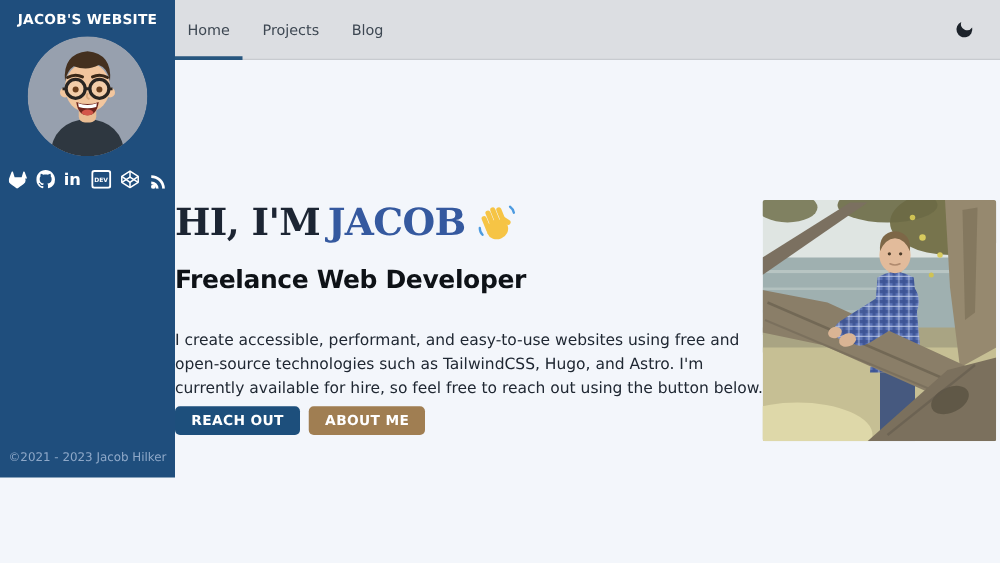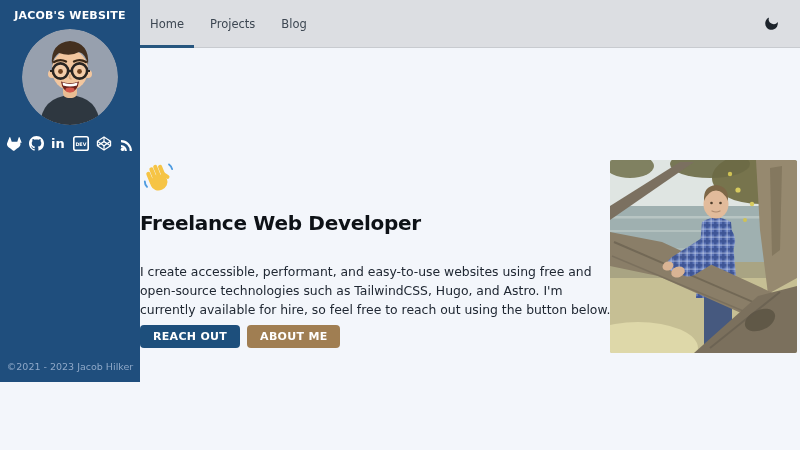--- a/index.html
+++ b/index.html
@@ -185,20 +185,22 @@
   <div class="nav-item">Projects</div>
   <div class="nav-item">Blog</div>
   <div class="theme-toggle">
     <svg width="17" height="17" viewBox="0 0 24 24">
       <path d="M21 12.79A9 9 0 1 1 11.21 3 7 7 0 0 0 21 12.79z" fill="#1d232b" transform="rotate(-18 12 12)"></path>
     </svg>
   </div>
 </nav>
 
 <h1 class="hero-title">
+  <span>HI, I'M</span>
+  <span class="name">JACOB</span>
   <svg width="36" height="34" viewBox="0 0 40 40">
     <path d="M33 4 a9 9 0 0 1 3.6 5.6" fill="none" stroke="#4d9be0" stroke-width="2.2" stroke-linecap="round"></path>
     <path d="M4.5 24 a9 9 0 0 0 2.6 6.4" fill="none" stroke="#4d9be0" stroke-width="2.2" stroke-linecap="round"></path>
     <g transform="rotate(-22 20 22)" fill="#f6c445">
       <rect x="9.6" y="9" width="4.8" height="16" rx="2.4"></rect>
       <rect x="14.9" y="5.5" width="4.8" height="19" rx="2.4"></rect>
       <rect x="20.2" y="4.5" width="4.8" height="20" rx="2.4"></rect>
       <rect x="25.5" y="6.5" width="4.8" height="18" rx="2.4"></rect>
       <rect x="27.5" y="15" width="4.6" height="11" rx="2.3" transform="rotate(-35 29.8 20.5)"></rect>
       <ellipse cx="19.8" cy="25.5" rx="10.2" ry="9.2"></ellipse>

